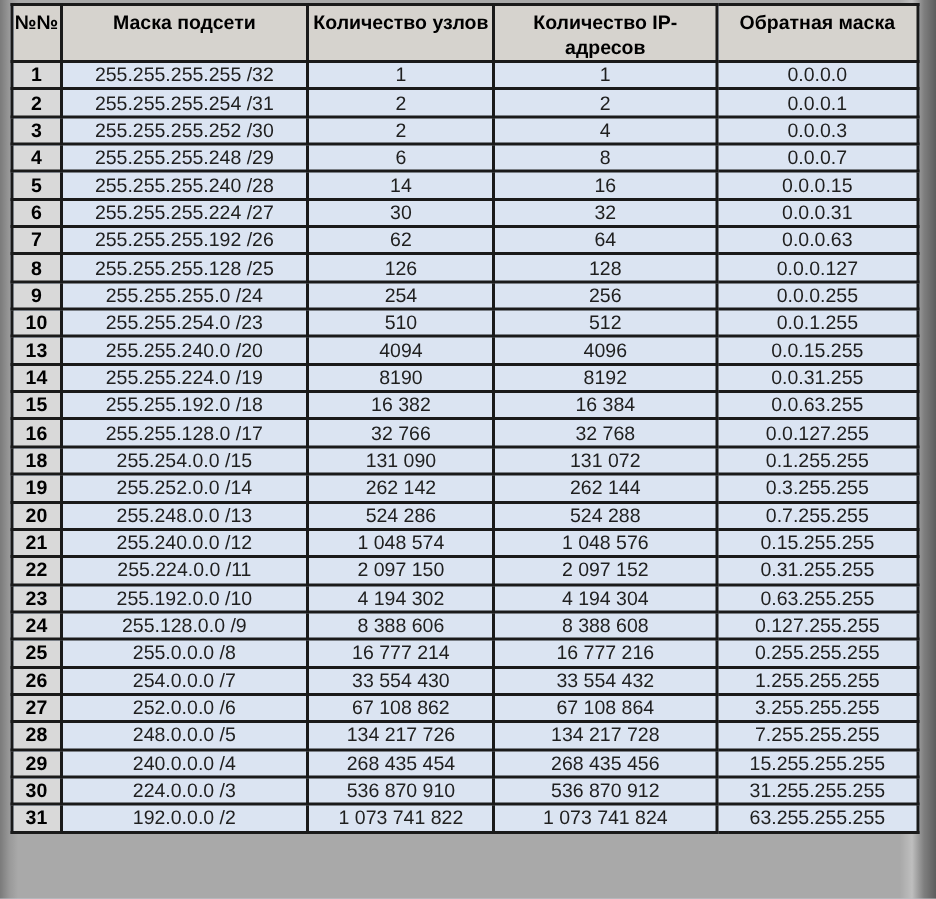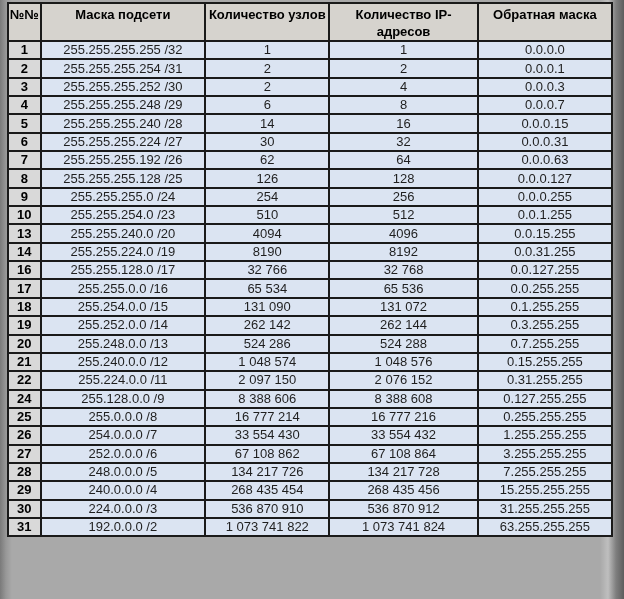--- a/index.html
+++ b/index.html
@@ -173,34 +173,34 @@
           <td>0.0.15.255</td>
         </tr>
         <tr>
           <td>14</td>
           <td>255.255.224.0 /19</td>
           <td>8190</td>
           <td>8192</td>
           <td>0.0.31.255</td>
         </tr>
         <tr>
+          <td>15</td>
+          <td>255.255.192.0 /18</td>
+          <td>16 382</td>
+          <td>16 384</td>
+          <td>0.0.63.255</td>
+        </tr>
+        <tr>
           <td>16</td>
           <td>255.255.128.0 /17</td>
           <td>32 766</td>
           <td>32 768</td>
           <td>0.0.127.255</td>
         </tr>
         <tr>
-          <td>17</td>
-          <td>255.255.0.0 /16</td>
-          <td>65 534</td>
-          <td>65 536</td>
-          <td>0.0.255.255</td>
-        </tr>
-        <tr>
           <td>18</td>
           <td>255.254.0.0 /15</td>
           <td>131 090</td>
           <td>131 072</td>
           <td>0.1.255.255</td>
         </tr>
         <tr>
           <td>19</td>
           <td>255.252.0.0 /14</td>
           <td>262 142</td>
@@ -218,22 +218,29 @@
           <td>21</td>
           <td>255.240.0.0 /12</td>
           <td>1 048 574</td>
           <td>1 048 576</td>
           <td>0.15.255.255</td>
         </tr>
         <tr>
           <td>22</td>
           <td>255.224.0.0 /11</td>
           <td>2 097 150</td>
-          <td>2 076 152</td>
+          <td>2 097 152</td>
           <td>0.31.255.255</td>
+        </tr>
+        <tr>
+          <td>23</td>
+          <td>255.192.0.0 /10</td>
+          <td>4 194 302</td>
+          <td>4 194 304</td>
+          <td>0.63.255.255</td>
         </tr>
         <tr>
           <td>24</td>
           <td>255.128.0.0 /9</td>
           <td>8 388 606</td>
           <td>8 388 608</td>
           <td>0.127.255.255</td>
         </tr>
         <tr>
           <td>25</td>

